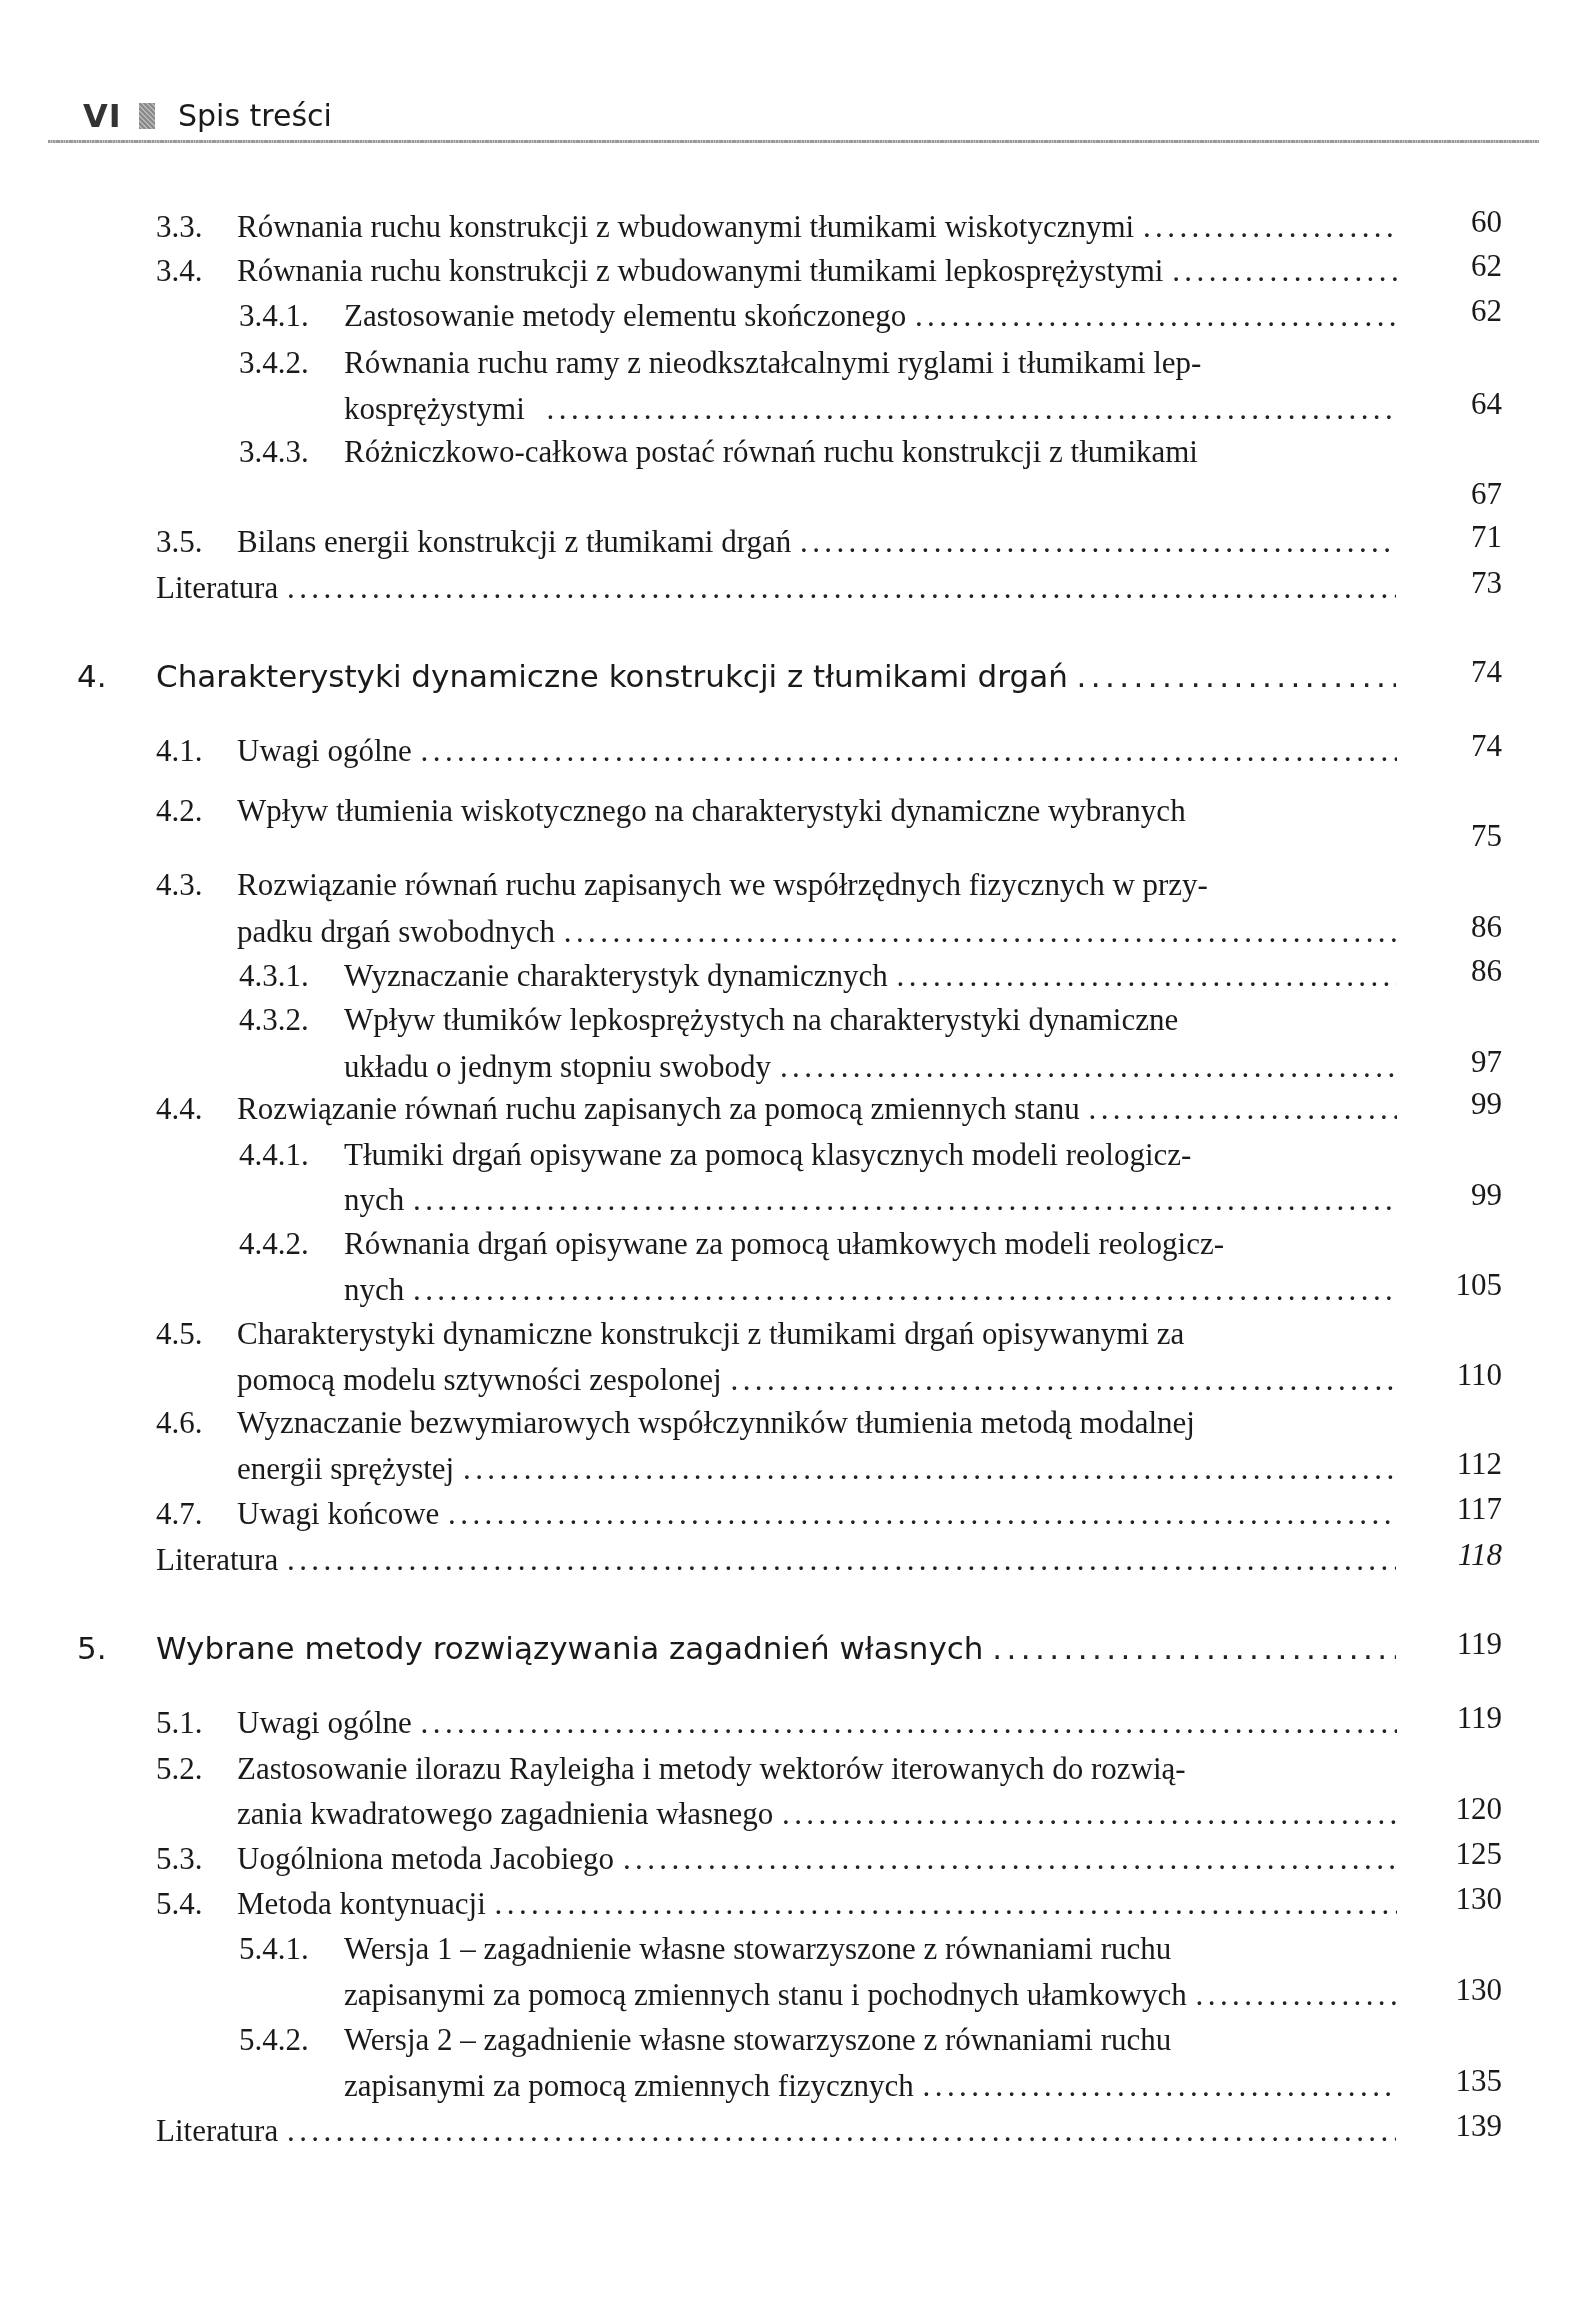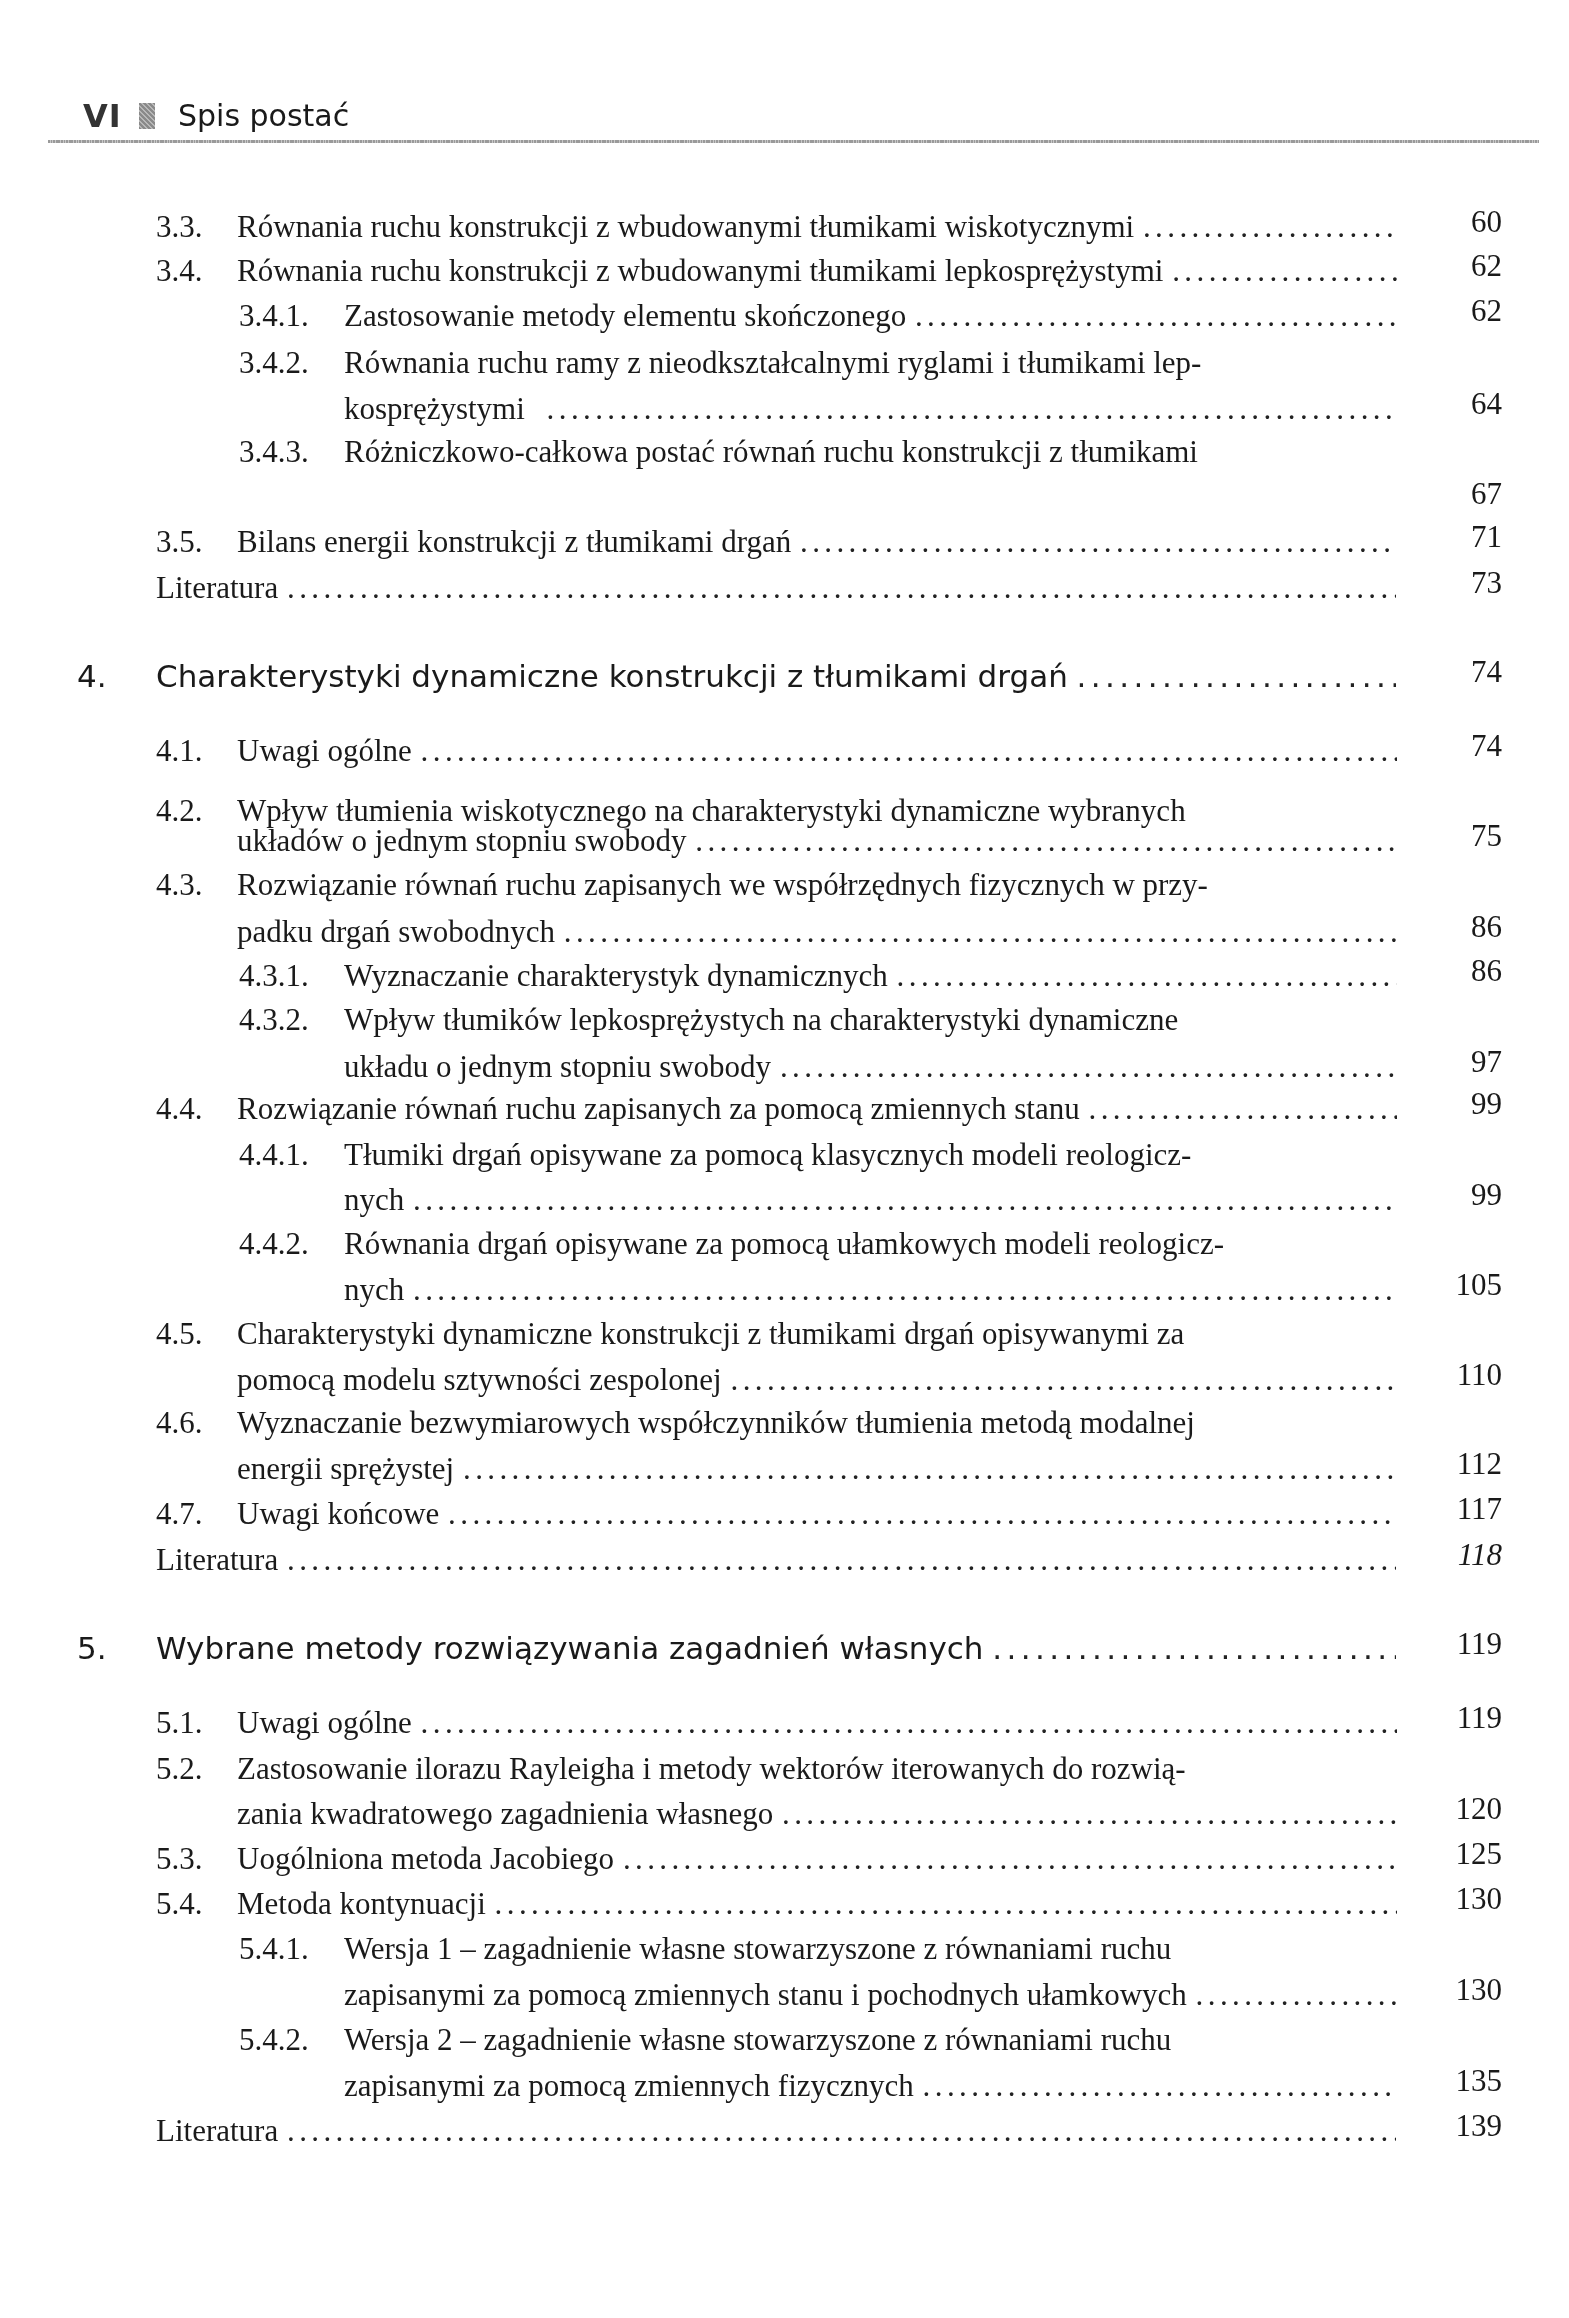--- a/index.html
+++ b/index.html
@@ -20,21 +20,21 @@
   .chapter { font-family: "DejaVu Sans", sans-serif; font-size: 31px; font-weight: normal; }
   .chapter .num, .chapter .title { font-family: "DejaVu Sans", sans-serif; }
   .chapter .page { font-family: "Liberation Serif", serif; }
 </style>
 </head>
 <body>
 
 <div class="header">
   <span class="hdr-num">VI</span>
   <span class="hdr-square"></span>
-  <span class="hdr-title">Spis postać</span>
+  <span class="hdr-title">Spis treści</span>
 </div>
 <div class="rule"></div>
 
 <div id="toc">
     <div class="entry" style="top: 204px;">
       <span class="num" style="left: 156px;">3.3.</span>
       <span class="page" style="left: 1423px; top: -5.3px;">60</span>
       <div class="title-wrap" style="left: 237px; width: 1160px;">
         <span class="title">Równania ruchu konstrukcji z wbudowanymi tłumikami wiskotycznymi</span>
         <span class="leader"></span>
@@ -110,24 +110,20 @@
       </div>
     </div>
     <div class="entry" style="top: 788px; text-decoration: underline;">
       <span class="num" style="left: 156px;">4.2.</span>
       <div class="title-wrap" style="left: 237px; width: 1160px; justify-content: space-between;">
         <span class="title">Wpływ tłumienia wiskotycznego na charakterystyki dynamiczne wybranych</span>
       </div>
     </div>
     <div class="entry" style="top: 818px;">
       <span class="page" style="left: 1423px; top: -5.3px;">75</span>
-      <div class="title-wrap" style="left: 237px; width: 1160px;">
-        <span class="title">układów o jednym stopniu swobody</span>
-        <span class="leader"></span>
-      </div>
     </div>
     <div class="entry" style="top: 862px;">
       <span class="num" style="left: 156px;">4.3.</span>
       <div class="title-wrap" style="left: 237px; width: 1160px; justify-content: space-between;">
         <span class="title">Rozwiązanie równań ruchu zapisanych we współrzędnych fizycznych w przy-</span>
       </div>
     </div>
     <div class="entry" style="top: 909px;">
       <span class="page" style="left: 1423px; top: -5.3px;">86</span>
       <div class="title-wrap" style="left: 237px; width: 1160px;">

